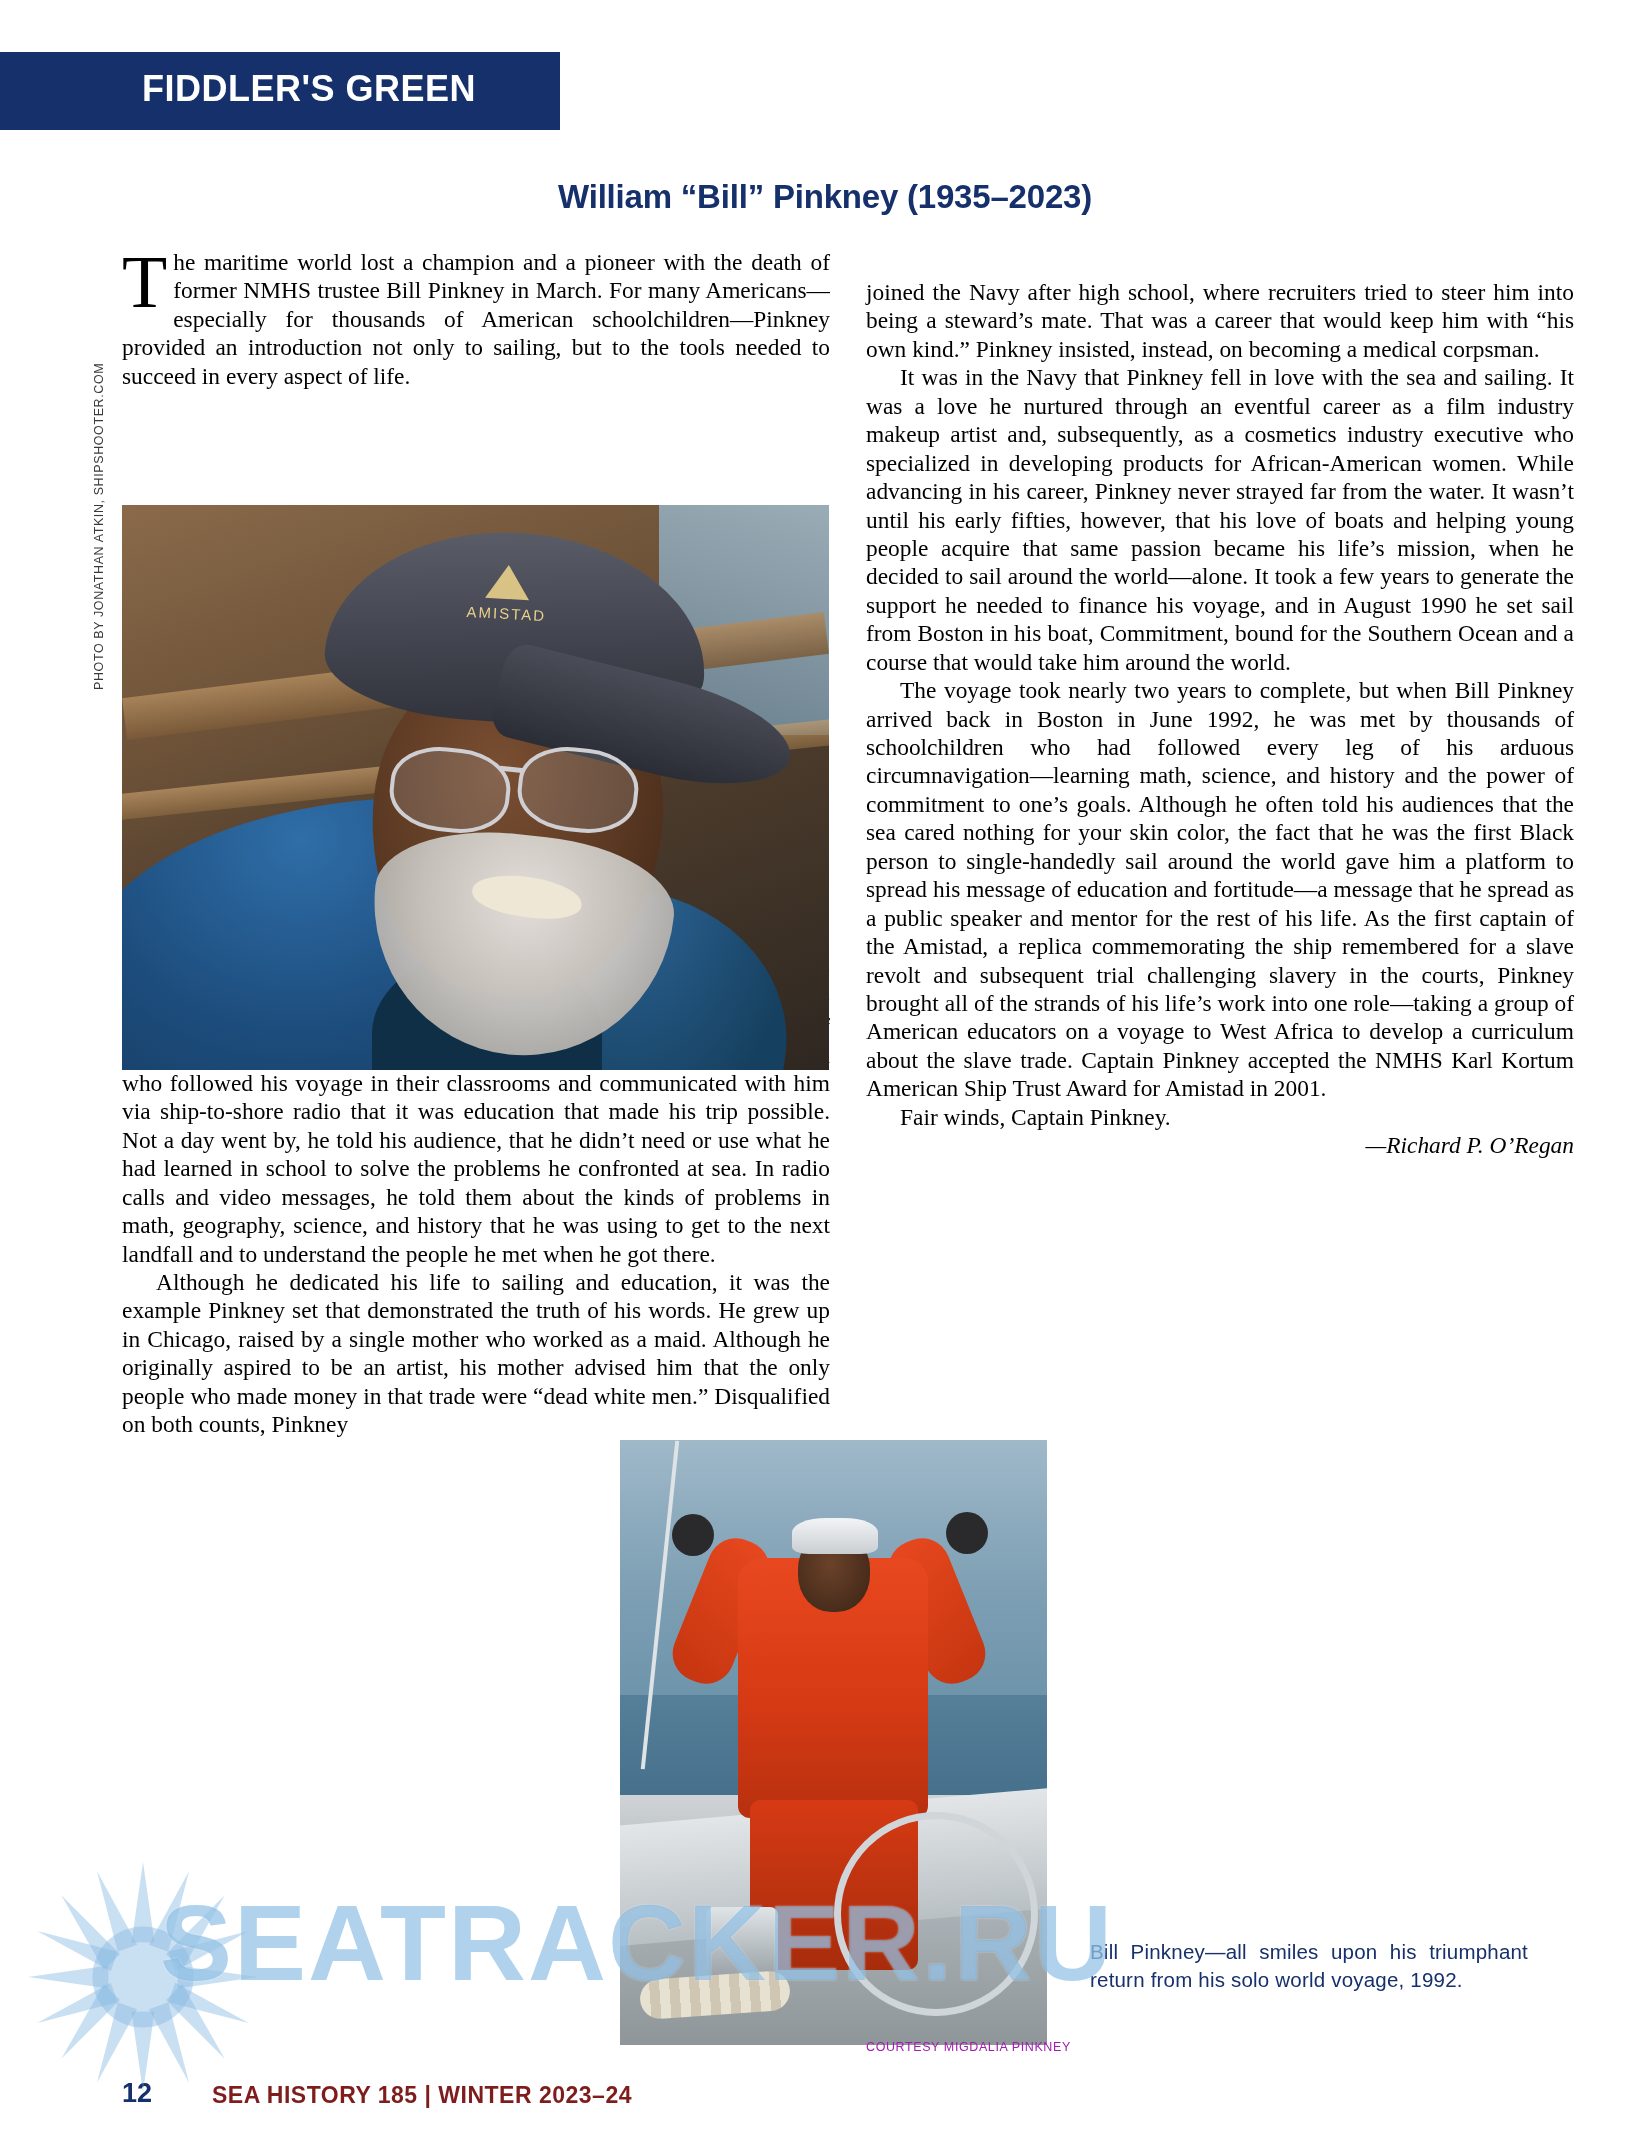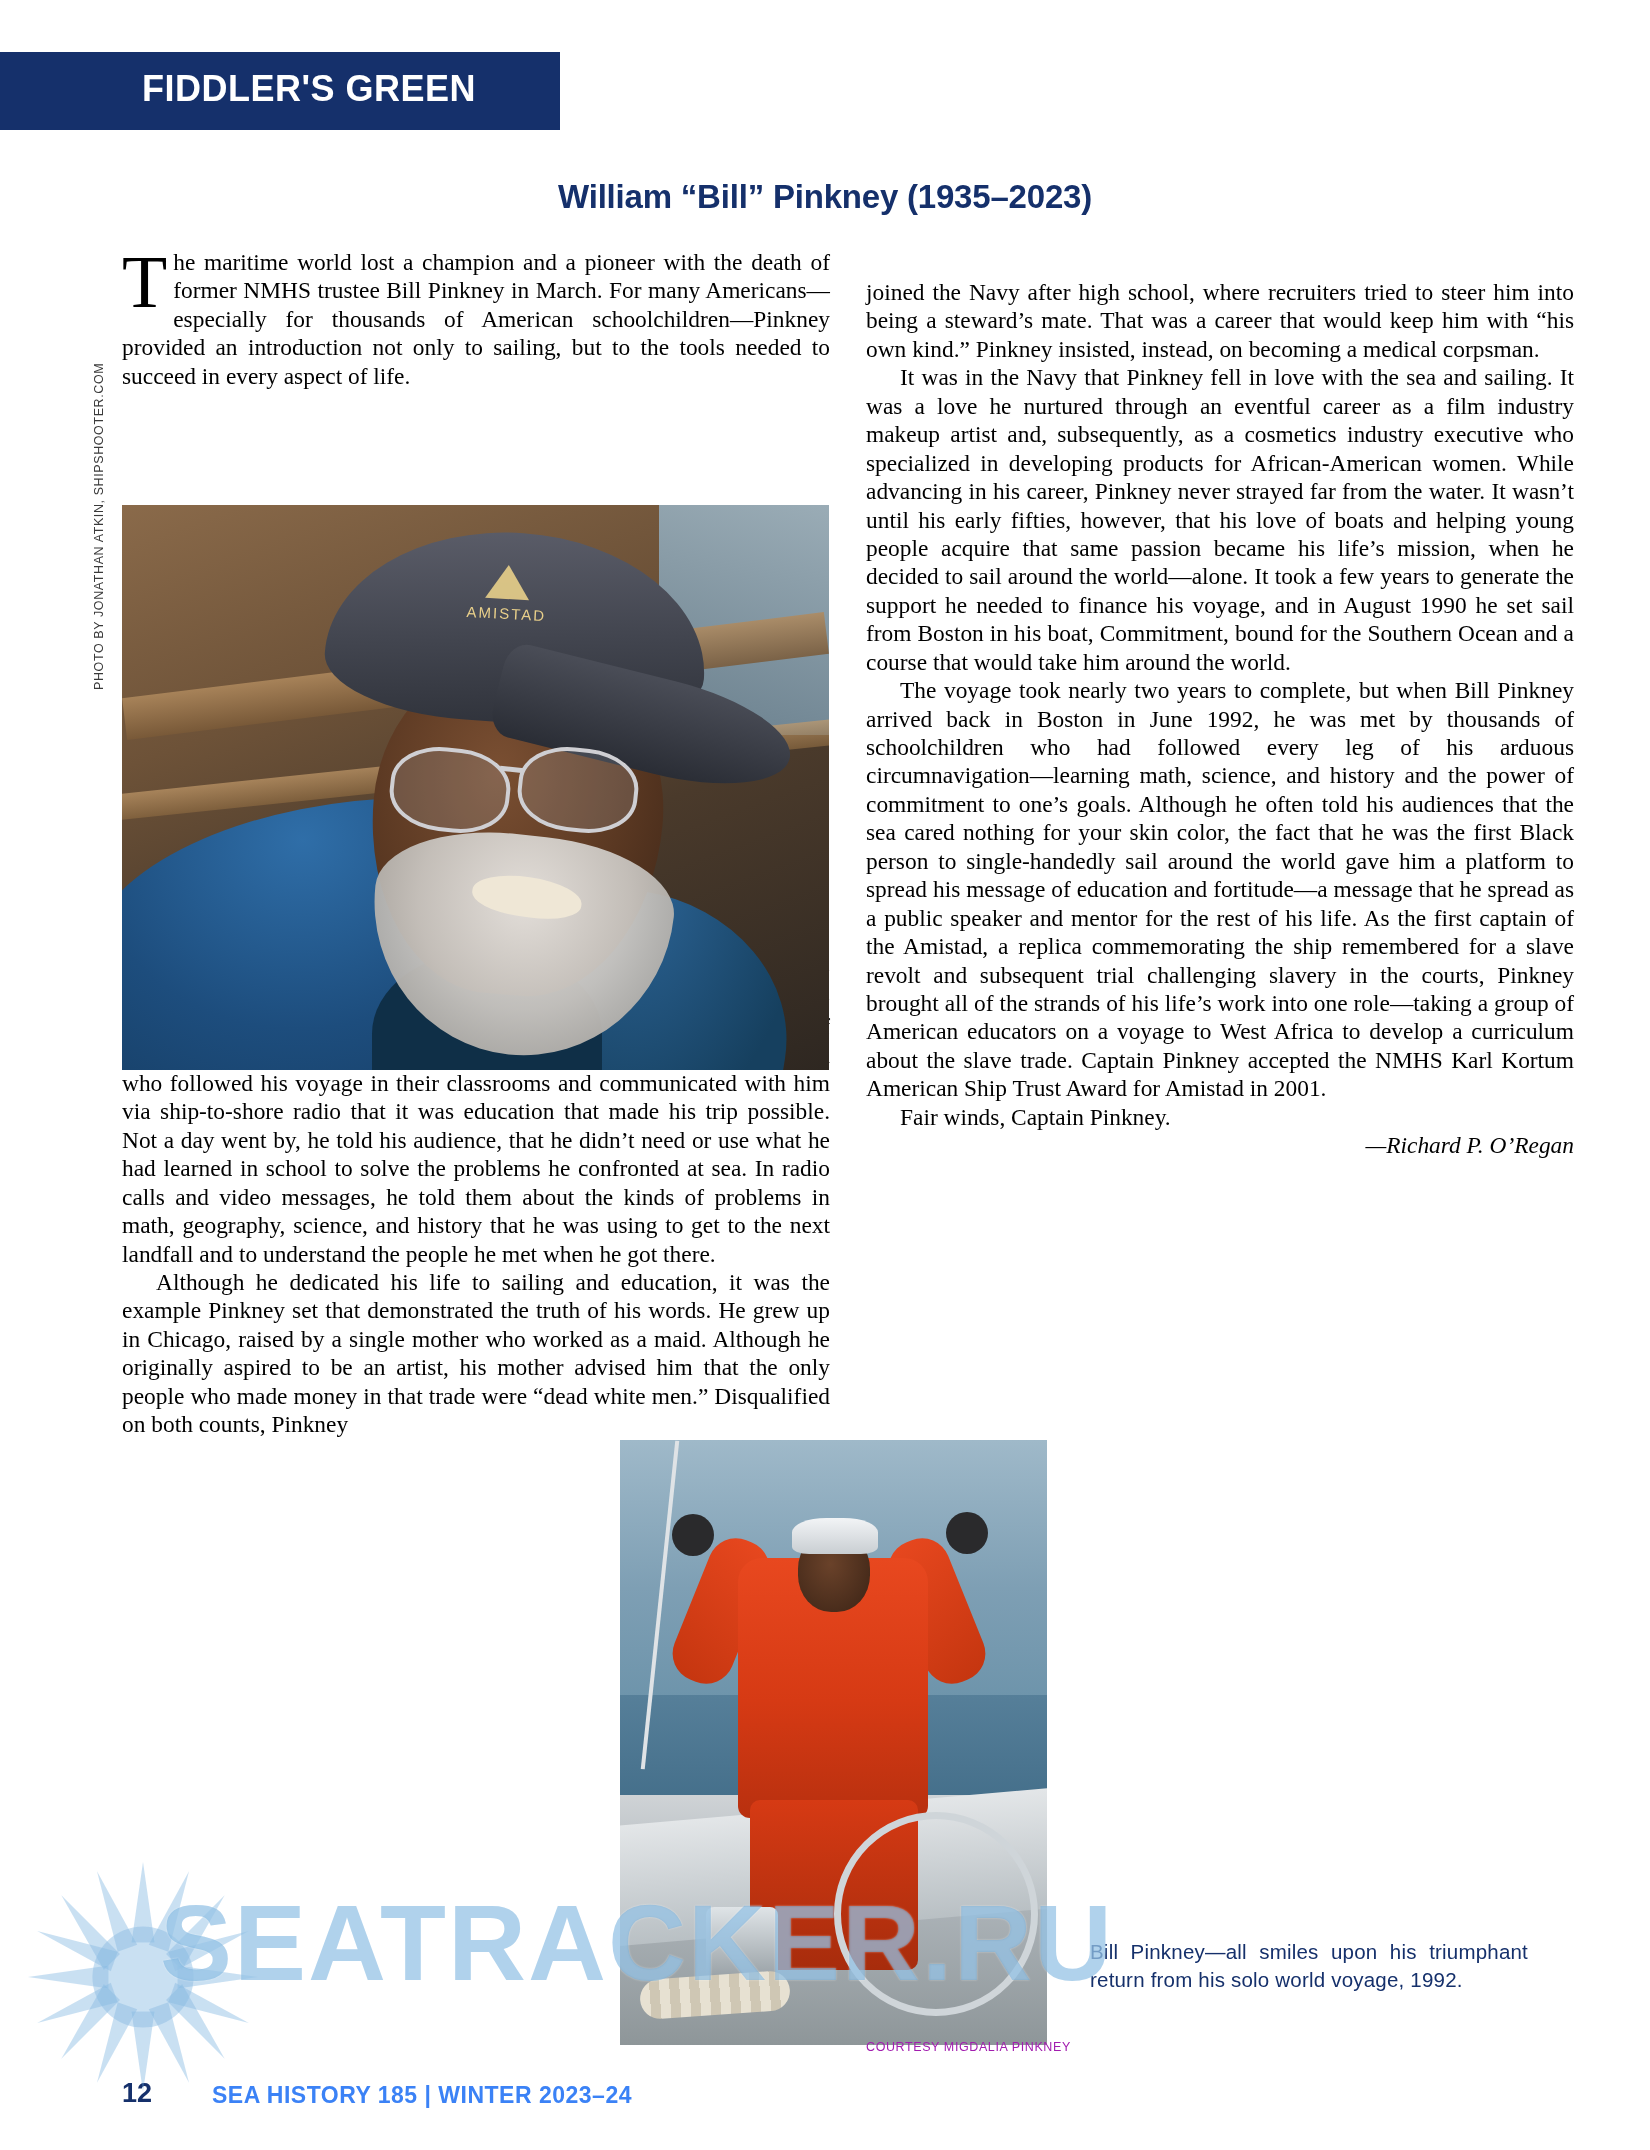--- a/index.html
+++ b/index.html
@@ -362,21 +362,21 @@
     color: #15306b;
   }
   .footer-text {
     position: absolute;
     left: 212px;
     top: 2082px;
     font-family: "Liberation Sans", sans-serif;
     font-weight: bold;
     font-size: 23px;
     letter-spacing: 0.5px;
-    color: #3b82f6;
+    color: #7f1d1d;
   }
 
   
   .wm-star {
     position: absolute;
     left: 28px;
     top: 1862px;
     width: 230px;
     height: 230px;
     pointer-events: none;

